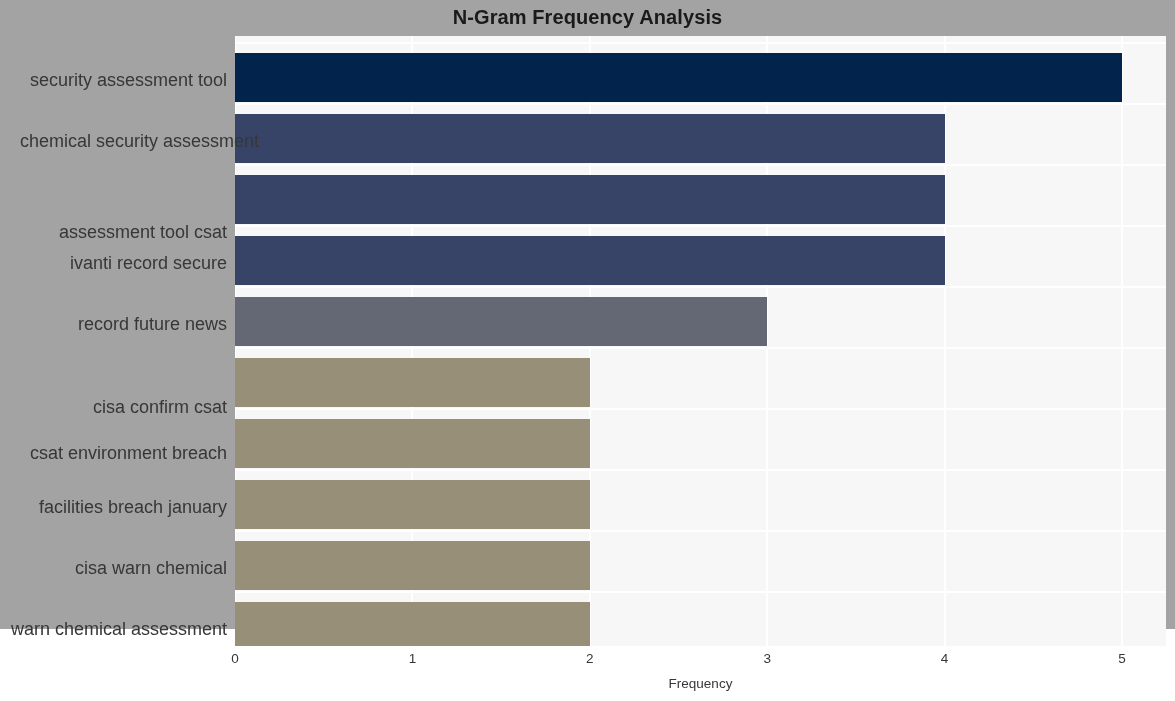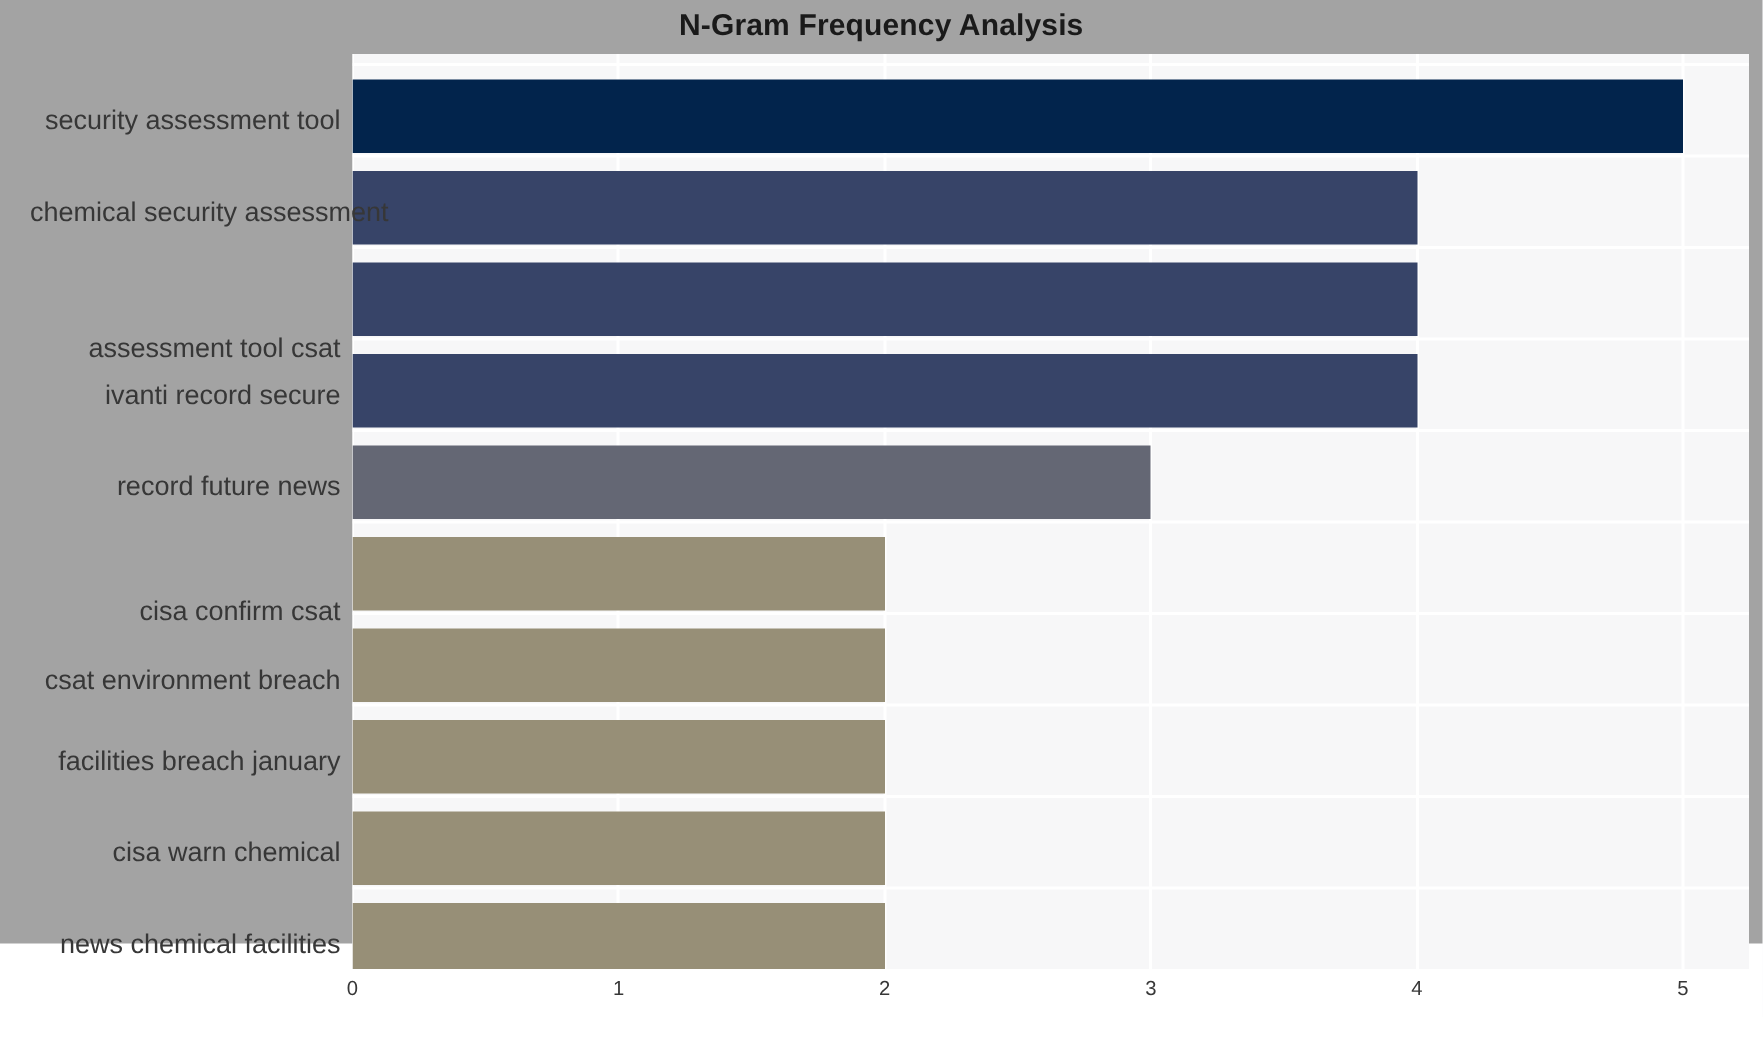--- a/index.html
+++ b/index.html
@@ -158,25 +158,26 @@
   <div id="y-axis-labels">
       <div class="ytick-label" style="top: 70.5px;">security assessment tool</div>
       <div class="ytick-label" style="top: 131.5px; margin-left: 20px;">chemical security assessment</div>
       <div class="ytick-label" style="top: 192.5px; margin-top: 30px;">assessment tool csat</div>
       <div class="ytick-label" style="top: 253.5px;">ivanti record secure</div>
       <div class="ytick-label" style="top: 314.5px;">record future news</div>
       <div class="ytick-label" style="top: 398px;">cisa confirm csat</div>
       <div class="ytick-label" style="top: 444px;">csat environment breach</div>
       <div class="ytick-label" style="top: 497.5px;">facilities breach january</div>
       <div class="ytick-label" style="top: 558.5px;">cisa warn chemical</div>
-      <div class="ytick-label" style="top: 619.5px;">news chemical facilities</div>
+      <div class="ytick-label" style="top: 619.5px;">warn chemical assessment</div>
     </div>
   <div id="x-axis-labels">
       <div class="xtick-label" style="left: 235px;">0</div>
       <div class="xtick-label" style="left: 412.4px;">1</div>
       <div class="xtick-label" style="left: 589.8px;">2</div>
       <div class="xtick-label" style="left: 767.2px;">3</div>
       <div class="xtick-label" style="left: 944.6px;">4</div>
       <div class="xtick-label" style="left: 1122px;">5</div>
     </div>
 
+  <div id="x-axis-title">Frequency</div>
 
 </div>
 
 </body></html>

